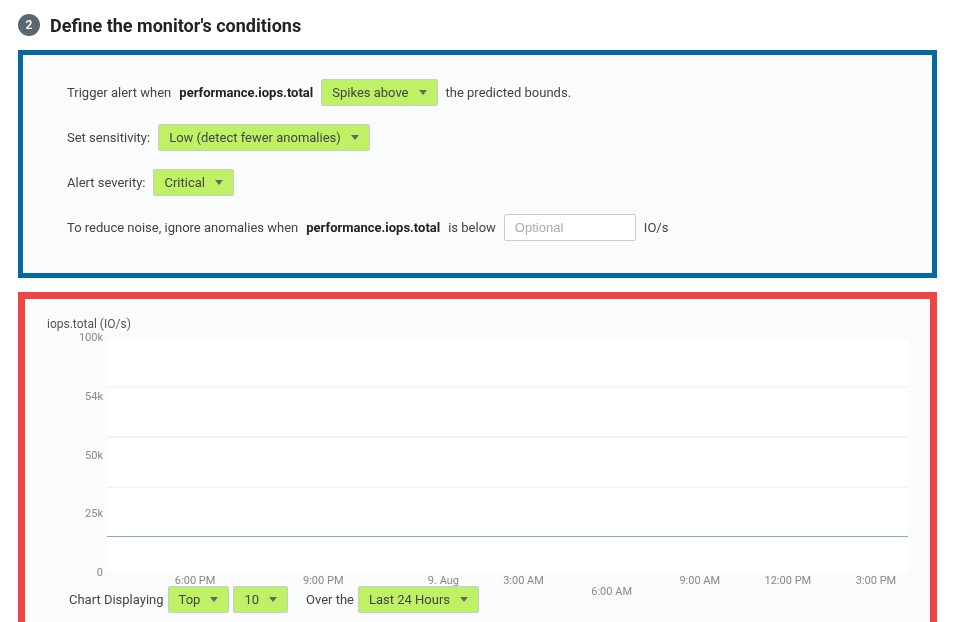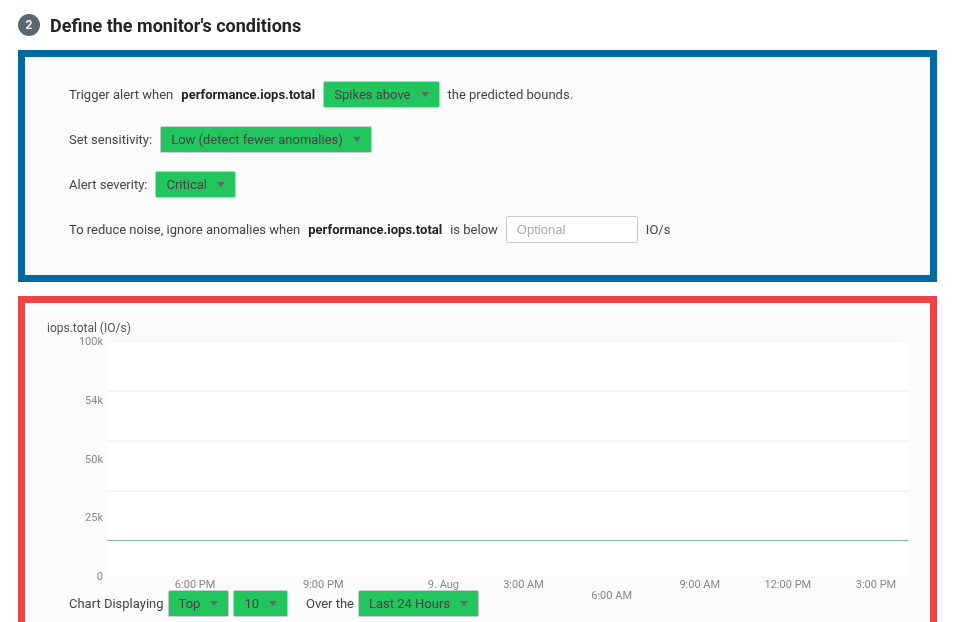--- a/index.html
+++ b/index.html
@@ -1,25 +1,25 @@
 <!DOCTYPE html>
 <html><head>
 <meta charset="utf-8">
 <style>
 *{box-sizing:border-box;margin:0;padding:0}
 body{font-family:-apple-system,BlinkMacSystemFont,"Segoe UI",Roboto,Helvetica,Arial,sans-serif;background:#fff;color:#333;font-size:13px;width:955px;padding:14px 18px}
 .sect-hdr{display:flex;align-items:center;gap:10px;margin-bottom:14px}
 .circ-num{width:22px;height:22px;border-radius:50%;background:#5b6770;color:#fff;display:flex;align-items:center;justify-content:center;font-size:12px;font-weight:600}
 .sect-title{font-size:18px;font-weight:700;color:#222}
-.panel{border:7px solid #0369a1;background:#fafbfb;padding:24px 44px;margin-bottom:14px}
+.panel{border:5px solid #0369a1;background:#fafbfb;padding:24px 44px;margin-bottom:14px}
 .row{display:flex;align-items:center;gap:8px;margin-bottom:18px;flex-wrap:wrap}
 .row:last-child{margin-bottom:8px}
 .lbl{color:#444}
 .bold{font-weight:700;color:#222}
-.sel{display:inline-flex;align-items:center;gap:10px;border:1px solid #c7ccd1;background:#22c55e;padding:5px 10px;border-radius:2px;cursor:pointer;color:#444;font-size:13px}
+.sel{display:inline-flex;align-items:center;gap:10px;border:1px solid #c7ccd1;background:#bef264;padding:5px 10px;border-radius:2px;cursor:pointer;color:#444;font-size:13px}
 .caret{width:0;height:0;border-left:4px solid transparent;border-right:4px solid transparent;border-top:5px solid #666}
 .textin{border:1px solid #c7ccd1;background:#fff;padding:5px 10px;border-radius:2px;font-size:13px;width:132px;color:#444}
 .textin::placeholder{color:#aaa}
 .chart-panel{border:7px solid #ef4444;background:#fafbfb;padding:18px 22px}
 .chart-title{font-size:12px;color:#555;margin-bottom:6px}
 .chart-wrap{position:relative;background:#fff;height:235px;margin-bottom:14px}
 .yaxis{position:absolute;left:-44px;width:40px;height:100%;top:0}
 .ylab{position:absolute;right:0;font-size:11px;color:#888;transform:translateY(-50%)}
 .xaxis{position:absolute;left:0;right:0;bottom:-18px;height:16px}
 .xlab{position:absolute;font-size:11px;color:#888;transform:translateX(-50%);white-space:nowrap}

